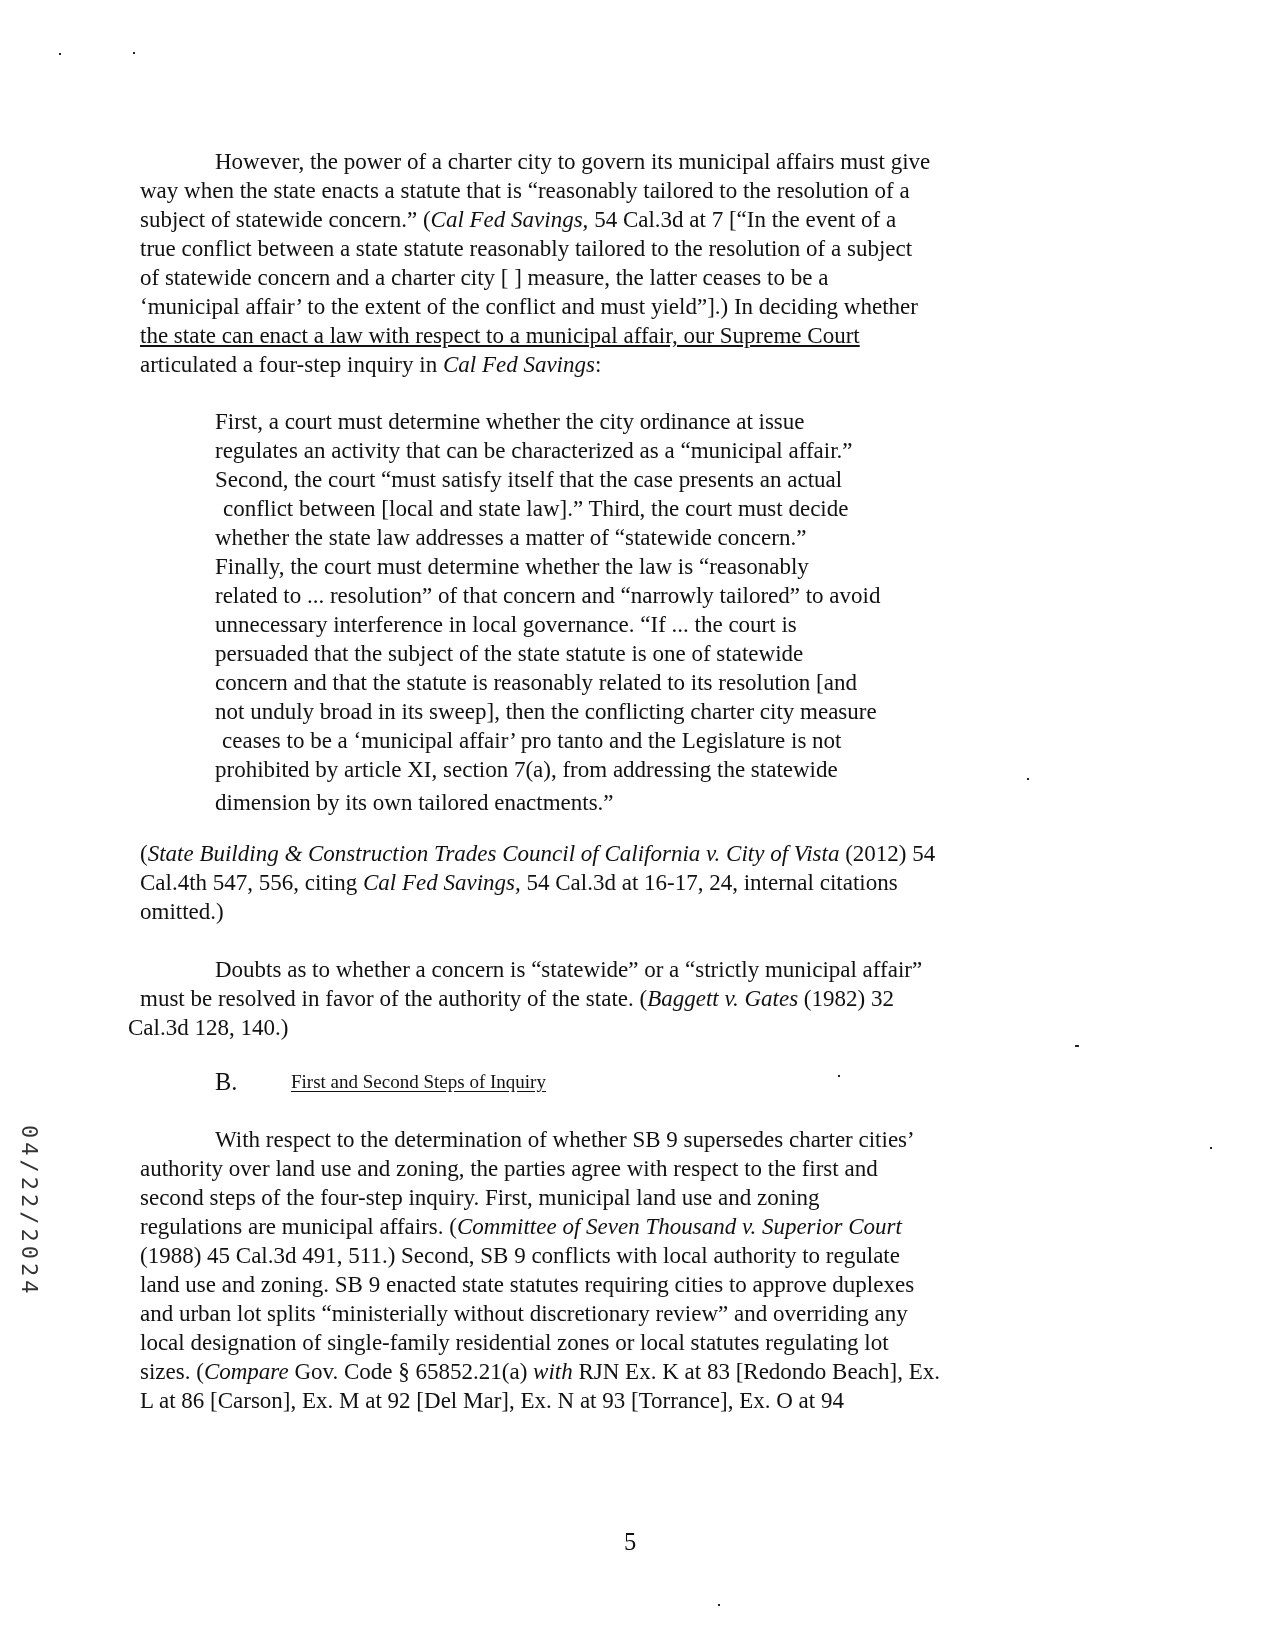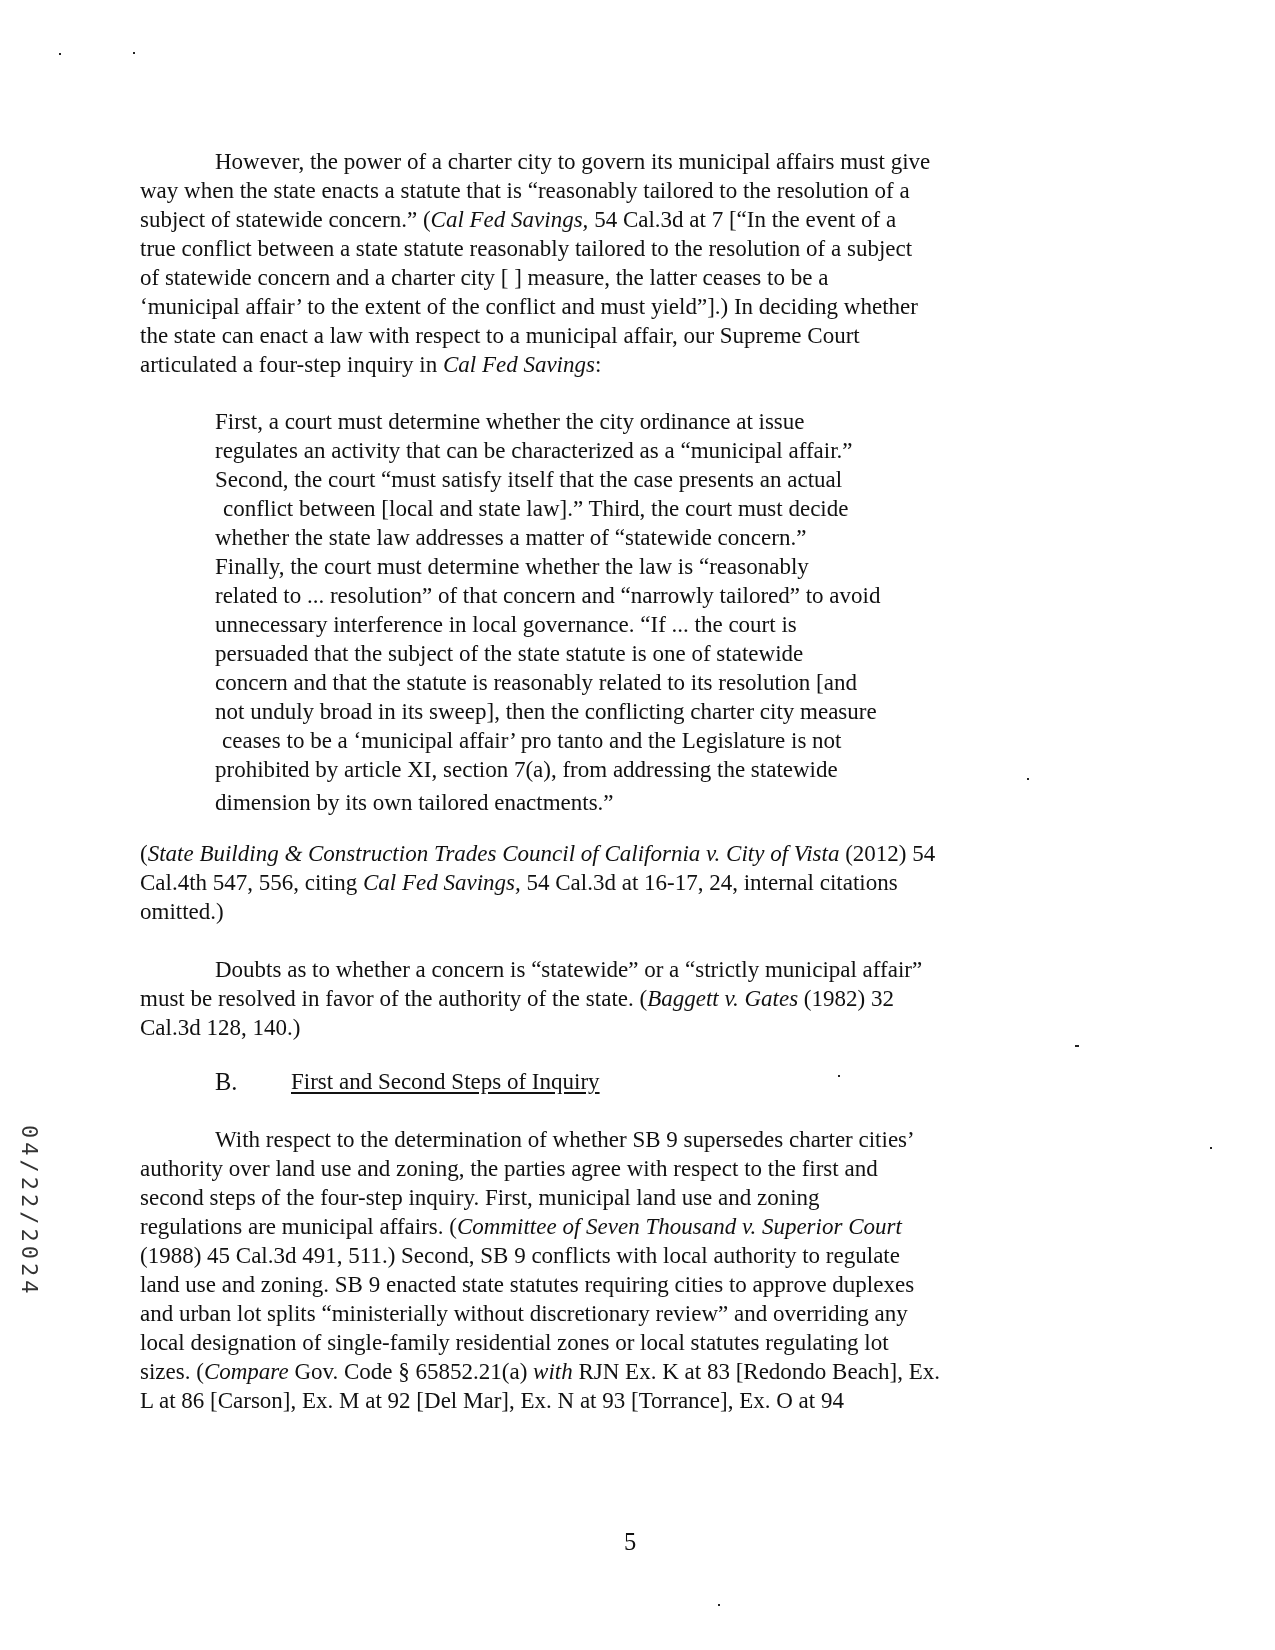--- a/index.html
+++ b/index.html
@@ -32,21 +32,21 @@
   .line i { font-style: italic; }
   .heading-letter {
     position: absolute;
     left: 215px;
     font-size: 24.5px;
     line-height: 29px;
   }
   .heading-title {
     position: absolute;
     left: 291px;
-    font-size: 23px;
+    font-size: 19px;
     line-height: 29px;
     text-decoration: underline;
     text-underline-offset: 3px;
   }
   .page-number {
     position: absolute;
     left: 0;
     width: 1260px;
     text-align: center;
     font-size: 24.5px;
@@ -85,21 +85,21 @@
 
   <div class="stamp">04/22/2024</div>
 
   <div>
       <div class="line" style="top: 147px; left: 215px;"><span>However, the power of a charter city to govern its municipal affairs must give</span></div>
       <div class="line" style="top: 176px; left: 140px;"><span>way when the state enacts a statute that is “reasonably tailored to the resolution of a</span></div>
       <div class="line" style="top: 205px; left: 140px;"><span>subject of statewide concern.” (</span><i>Cal Fed Savings,</i><span> 54 Cal.3d at 7 [“In the event of a</span></div>
       <div class="line" style="top: 234px; left: 140px;"><span>true conflict between a state statute reasonably tailored to the resolution of a subject</span></div>
       <div class="line" style="top: 263px; left: 140px;"><span>of statewide concern and a charter city [ ] measure, the latter ceases to be a</span></div>
       <div class="line" style="top: 292px; left: 140px;"><span>‘municipal affair’ to the extent of the conflict and must yield”].) In deciding whether</span></div>
-      <div class="line" style="top: 321px; left: 140px;"><span>the state can enact a law with respect to a municipal affair, our Supreme Court</span></div>
+      <div class="line" style="top: 321px; left: 140px; text-decoration: underline;"><span>the state can enact a law with respect to a municipal affair, our Supreme Court</span></div>
       <div class="line" style="top: 350px; left: 140px;"><span>articulated a four-step inquiry in </span><i>Cal Fed Savings</i><span>:</span></div>
     </div>
 
   <div>
       <div class="line" style="top: 407px; left: 215px;"><span>First, a court must determine whether the city ordinance at issue</span></div>
       <div class="line" style="top: 436px; left: 215px;"><span>regulates an activity that can be characterized as a “municipal affair.”</span></div>
       <div class="line" style="top: 465px; left: 215px;"><span>Second, the court “must satisfy itself that the case presents an actual</span></div>
       <div class="line" style="top: 494px; left: 223px;"><span>conflict between [local and state law].” Third, the court must decide</span></div>
       <div class="line" style="top: 523px; left: 215px;"><span>whether the state law addresses a matter of “statewide concern.”</span></div>
       <div class="line" style="top: 552px; left: 215px;"><span>Finally, the court must determine whether the law is “reasonably</span></div>
@@ -115,21 +115,21 @@
 
   <div>
       <div class="line" style="top: 839px; left: 140px;"><span>(</span><i>State Building &amp; Construction Trades Council of California v. City of Vista</i><span> (2012) 54</span></div>
       <div class="line" style="top: 868px; left: 140px;"><span>Cal.4th 547, 556, citing </span><i>Cal Fed Savings,</i><span> 54 Cal.3d at 16-17, 24, internal citations</span></div>
       <div class="line" style="top: 897px; left: 140px;"><span>omitted.)</span></div>
     </div>
 
   <div>
       <div class="line" style="top: 955px; left: 215px;"><span>Doubts as to whether a concern is “statewide” or a “strictly municipal affair”</span></div>
       <div class="line" style="top: 984px; left: 140px;"><span>must be resolved in favor of the authority of the state. (</span><i>Baggett v. Gates</i><span> (1982) 32</span></div>
-      <div class="line" style="top: 1013px; left: 140px; text-align: center;"><span>Cal.3d 128, 140.)</span></div>
+      <div class="line" style="top: 1013px; left: 128px; text-align: center;"><span>Cal.3d 128, 140.)</span></div>
     </div>
 
   <div>
     <span class="heading-letter" style="top:1067px;">B.</span>
     <span class="heading-title" style="top:1067px;">First and Second Steps of Inquiry</span>
   </div>
 
   <div>
       <div class="line" style="top: 1125px; left: 215px;"><span>With respect to the determination of whether SB 9 supersedes charter cities’</span></div>
       <div class="line" style="top: 1154px; left: 140px;"><span>authority over land use and zoning, the parties agree with respect to the first and</span></div>

